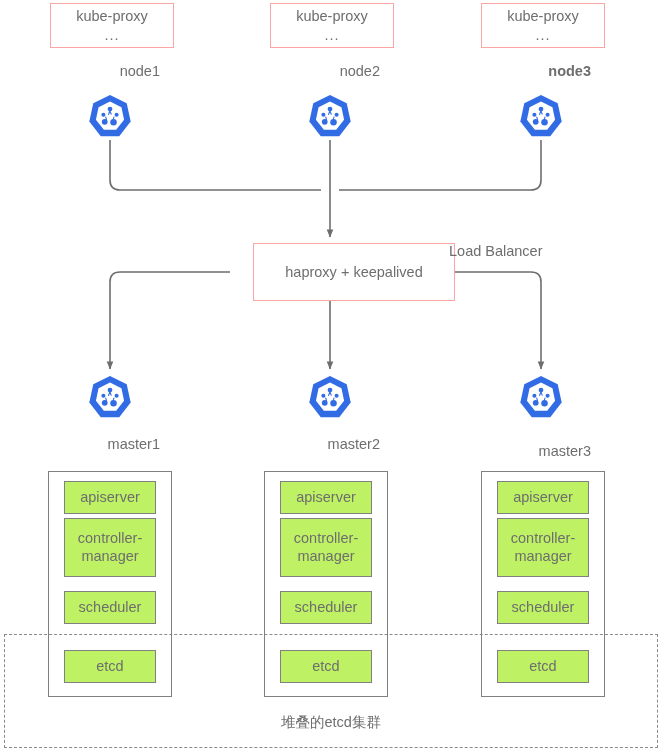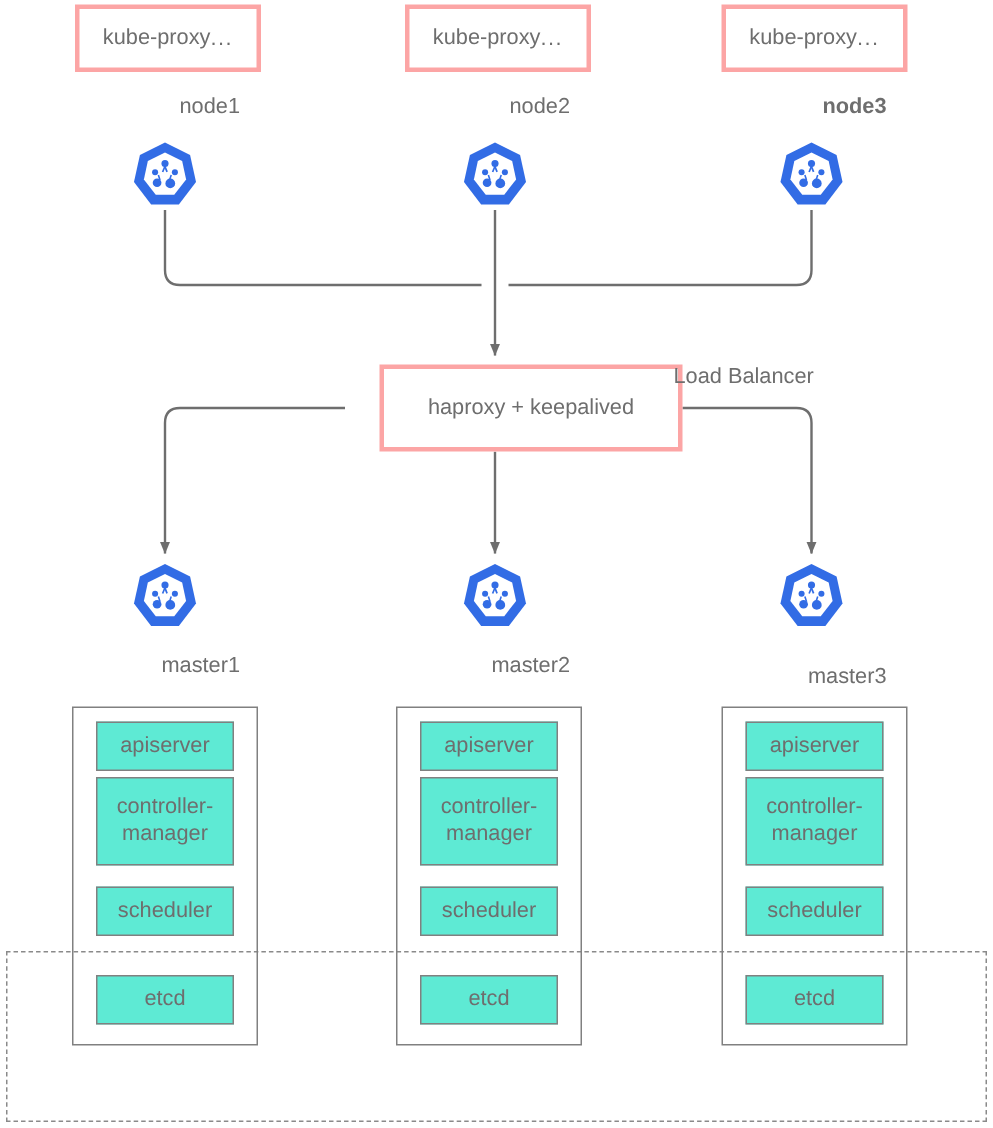--- a/index.html
+++ b/index.html
@@ -26,22 +26,23 @@
     left: 0;
     top: 0;
     width: 662px;
     height: 752px;
     pointer-events: none;
   }
   .node-box {
     position: absolute;
     box-sizing: border-box;
     background: #ffffff;
-    border: 3px solid #fca5a5;
+    border: 1px solid #fca5a5;
     display: flex;
+    flex-direction: column;
     align-items: center;
     justify-content: center;
     color: #6e6e6e;
     font-size: 14.5px;
     line-height: 1.25;
     text-align: center;
   }
   .node-box .sub {
     font-size: 14.5px;
     letter-spacing: 1px;
@@ -65,21 +66,21 @@
   }
   .master-frame {
     position: absolute;
     box-sizing: border-box;
     background: transparent;
     border: 1px solid #808080;
   }
   .comp-box {
     position: absolute;
     box-sizing: border-box;
-    background: #5eead4;
+    background: #bef264;
     border: 1px solid #808080;
     display: flex;
     align-items: center;
     justify-content: center;
     text-align: center;
     color: #6e6e6e;
     font-size: 14.5px;
     line-height: 1.2;
   }
   .etcd-zone {
@@ -266,14 +267,15 @@
 
   <div class="master-frame" style="left:481px; top:471px; width:124px; height:226px;"></div>
   <div class="comp-box" style="left:497px; top:481px; width:92px; height:33px;">apiserver</div>
   <div class="comp-box" style="left:497px; top:518px; width:92px; height:59px;">
     <span style="white-space:pre-line;">controller-
 manager</span>
   </div>
   <div class="comp-box" style="left:497px; top:591px; width:92px; height:33px;">scheduler</div>
   <div class="comp-box" style="left:497px; top:650px; width:92px; height:33px;">etcd</div>
 
+  <div class="zone-caption" style="left:231px; top:713px; width:200px;">堆叠的etcd集群</div>
 
 </div>
 
 </body></html>

